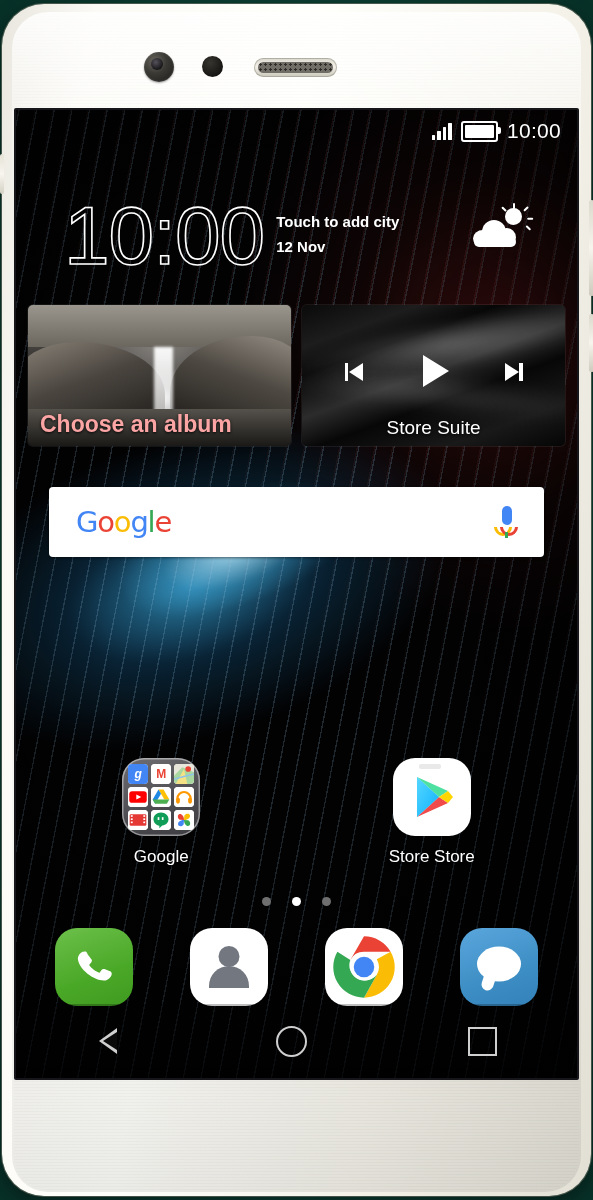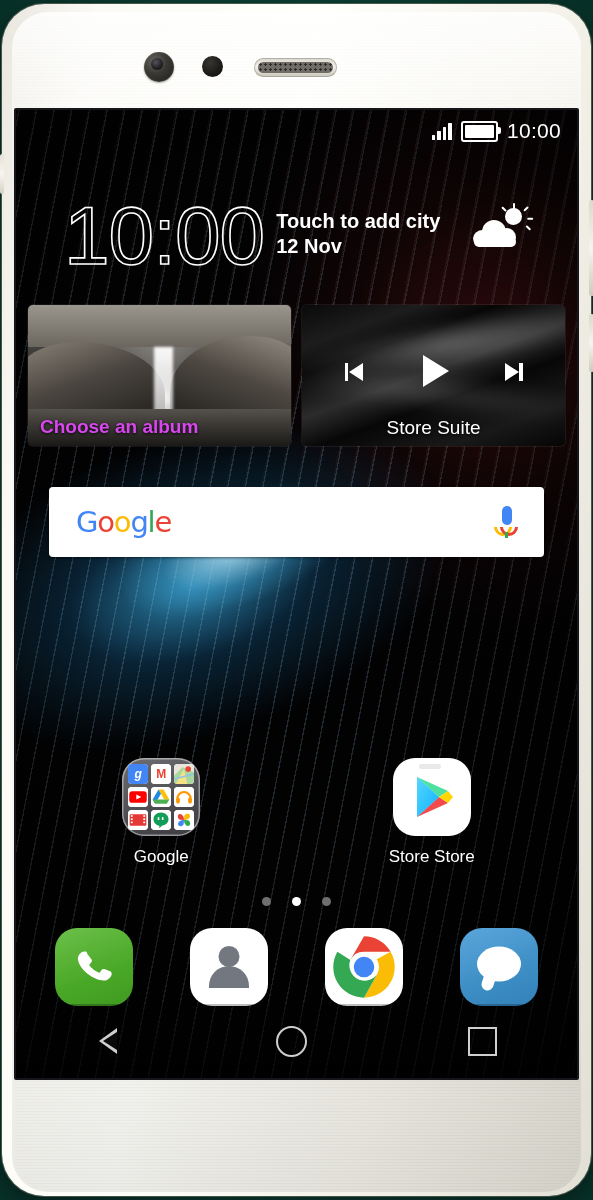--- a/index.html
+++ b/index.html
@@ -90,21 +90,21 @@
   .batt::after{content:"";position:absolute;right:-5px;top:4px;width:3px;height:7px;background:#fff;border-radius:0 2px 2px 0;}
   .batt i{position:absolute;left:2px;top:2px;bottom:2px;right:2px;background:#fff;border-radius:1px;}
   .sb-time{font-size:21px;letter-spacing:.3px;}
 
   
   .clockw{position:absolute;left:48px;top:80px;right:20px;height:92px;z-index:10;display:flex;align-items:center;}
   .big-time{font-size:82px;line-height:82px;color:transparent;
     -webkit-text-stroke:1.6px #ffffff;font-weight:300;letter-spacing:-1px;
     font-family:"Liberation Sans",sans-serif;}
   .clock-meta{margin-left:12px;padding-bottom:4px;}
-  .clock-meta div{color:#fff;font-size:20px;font-weight:bold;line-height:25px;}
+  .clock-meta div{color:#fff;font-size:15px;font-weight:bold;line-height:25px;}
   .weather{position:absolute;right:30px;top:16px;width:56px;height:50px;}
   .sun{position:absolute;right:5px;top:2px;width:17px;height:17px;border-radius:50%;background:#fff;}
   .ray{position:absolute;background:#fff;width:2.4px;height:6px;border-radius:2px;}
   .cloud{position:absolute;left:2px;top:14px;width:44px;height:26px;}
   .cloud i{position:absolute;background:#fff;border-radius:50%;}
   .cloud i.c1{left:0;top:10px;width:20px;height:17px;}
   .cloud i.c2{left:9px;top:0px;width:24px;height:24px;}
   .cloud i.c3{left:24px;top:8px;width:19px;height:19px;}
   .cloud i.base{left:1px;top:17px;width:42px;height:10px;border-radius:6px;}
 
@@ -120,21 +120,21 @@
   .photo-bg .fallstream{position:absolute;left:48%;top:30%;width:7%;height:50%;
     background:linear-gradient(180deg,rgba(255,255,255,.95),rgba(255,255,255,.65));filter:blur(1.6px);}
   .photo-bg .cliffL{position:absolute;left:-4%;top:26%;width:56%;height:62%;border-radius:40% 60% 0 0;
     background:linear-gradient(160deg,#8a8379 0%,#4a453f 45%,#1c1a18 100%);filter:blur(.6px);}
   .photo-bg .cliffR{position:absolute;right:-6%;top:22%;width:52%;height:66%;border-radius:60% 40% 0 0;
     background:linear-gradient(200deg,#9a938a 0%,#4e4942 45%,#1b1917 100%);filter:blur(.6px);}
   .photo-bg .ground{position:absolute;left:0;right:0;bottom:0;height:26%;
     background:linear-gradient(180deg,#55514b,#1a1917);}
   .photo-bg .sky{position:absolute;left:0;right:0;top:0;height:30%;
     background:linear-gradient(180deg,#9a958d,#6b675f);}
-  .wcard .label{position:absolute;left:12px;bottom:8px;color:#d946ef;font-size:19px;font-weight:bold;
+  .wcard .label{position:absolute;left:12px;bottom:8px;color:#fca5a5;font-size:23px;font-weight:bold;
     text-shadow:0 1px 3px rgba(0,0,0,.9);}
   
   .music-bg{position:absolute;inset:0;background:
      linear-gradient(160deg,#0a0a0a 0%,#1d1d1d 18%,#060606 30%,#2c2c2c 48%,#070707 62%,#191919 82%,#050505 100%);}
   .music-bg .sheen{position:absolute;left:-10%;top:8%;width:130%;height:40%;
     background:radial-gradient(ellipse at 50% 50%, rgba(255,255,255,.30) 0%, rgba(255,255,255,0) 62%);
     transform:rotate(-9deg);filter:blur(5px);}
   .music-bg .sheen2{position:absolute;left:-10%;top:46%;width:130%;height:34%;
     background:radial-gradient(ellipse at 45% 50%, rgba(255,255,255,.16) 0%, rgba(255,255,255,0) 60%);
     transform:rotate(6deg);filter:blur(6px);}

